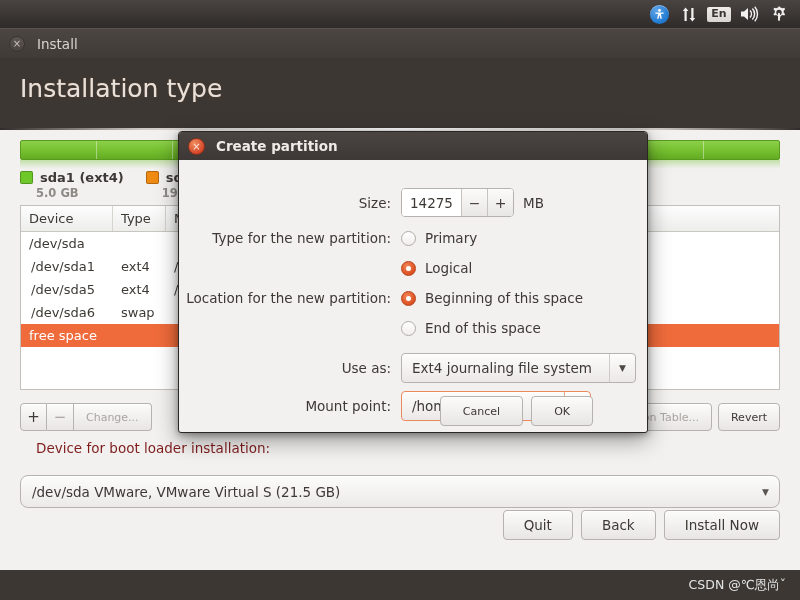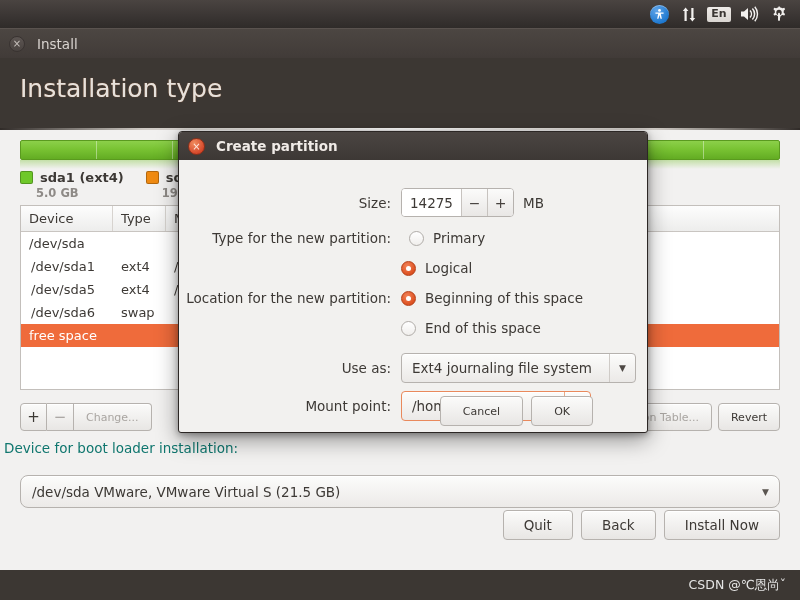--- a/index.html
+++ b/index.html
@@ -169,22 +169,22 @@
   .btn.disabled { color: #a9a5a1; }
   .btn-group { display: flex; }
   .btn-group .btn { border-radius: 0; border-left: none; }
   .btn-group .btn:first-child { border-radius: 4px 0 0 4px; border-left: 1px solid #b6b2ae; }
   .btn-group .btn:last-child  { border-radius: 0 4px 4px 0; }
   .btn-sq { width: 27px; padding: 0; font-size: 15px; }
   #toolbar-right { margin-left: auto; display: flex; gap: 6px; }
 
   
   #bl-label {
-    position: absolute; left: 4px; top: 310px;
-    font-size: 13.5px; color: #0f766e;
+    position: absolute; left: 36px; top: 310px;
+    font-size: 13.5px; color: #7f1d1d;
   }
   #bl-combo {
     position: absolute; left: 20px; top: 333px;
     width: 760px; height: 33px;
     background: linear-gradient(180deg,#fcfcfb,#eceae8);
     border: 1px solid #b6b2ae; border-radius: 8px;
     display: flex; align-items: center;
     box-shadow: inset 0 1px 0 #ffffff;
     margin-top: 12px;
   }
@@ -270,21 +270,21 @@
   }
   .radio.on {
     background: radial-gradient(circle at 40% 32%, #f2845a, #df5424 65%, #c9451b);
     border: 1px solid #b53f17;
   }
   .radio.on::after {
     content: ""; width: 5px; height: 5px; border-radius: 50%; background: #ffffff;
   }
   .radio-text { font-size: 13.5px; color: #3d3935; }
 
-  #type-row   { left: 0; top: 70px;  width: 402px; gap: 8px; }
+  #type-row   { left: 0; top: 70px;  width: 402px; }
   #type-row2  { left: 222px; top: 100px; }
   #loc-row    { left: 0; top: 130px; width: 470px; }
   #loc-row2   { left: 222px; top: 160px; }
   #type-label, #loc-label { width: 222px; padding-right: 10px; }
 
   
   #useas-row { left: 0; top: 193px; width: 470px; }
   #mount-row { left: 0; top: 231px; width: 470px; }
   #useas-label, #mount-label { width: 222px; padding-right: 10px; }
   .combo {

